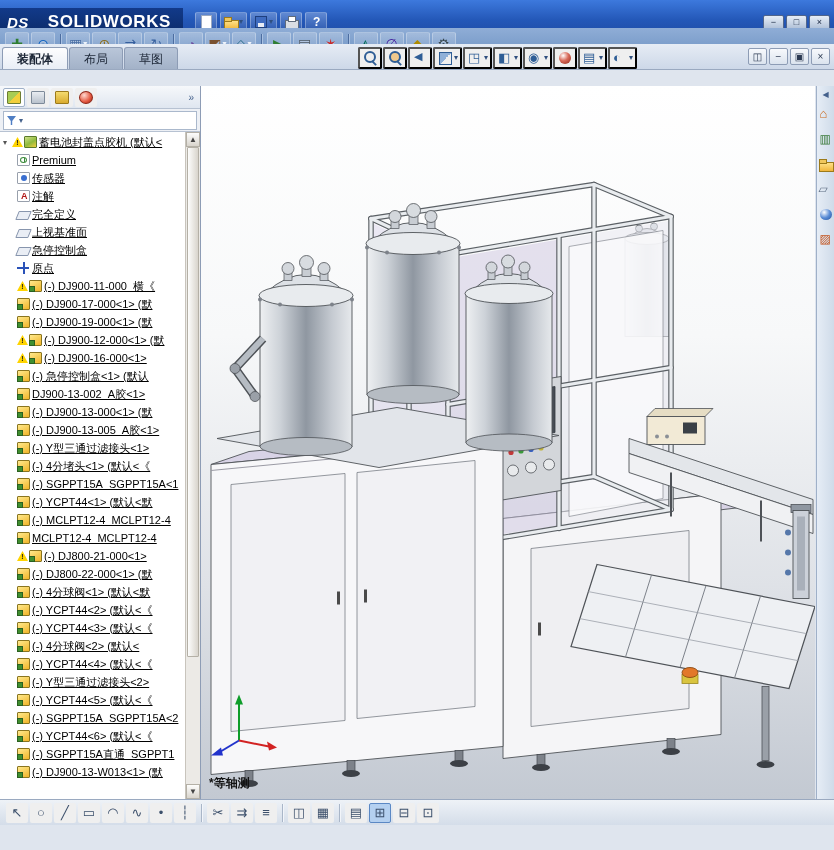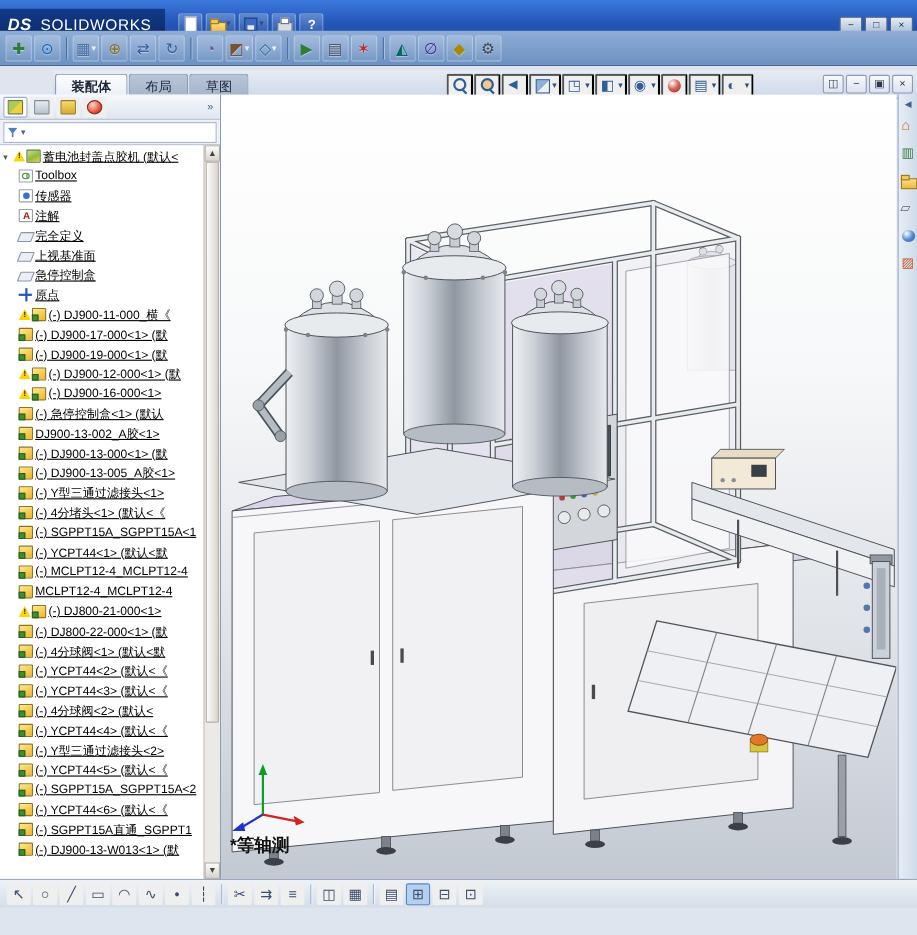--- a/index.html
+++ b/index.html
@@ -6,21 +6,21 @@
   html,body { width:834px; height:850px; overflow:hidden; }
   body { font-family:"Liberation Sans","DejaVu Sans",sans-serif; font-size:12px; background:#c8d2e0; }
   .app { position:relative; width:834px; height:850px; overflow:hidden; background:#dfe5ee; }
 
   
   .titlebar { position:absolute; top:0; left:0; right:0; height:44px;
     background:linear-gradient(180deg,#3d79dd,#2458b8 45%,#1c479c); display:flex; align-items:center; }
   .logo { height:28px; display:flex; align-items:center; padding:0 12px 0 7px;
     background:linear-gradient(180deg,#123a8a,#0b2a66); }
   .logo-ds { color:#fff; font-weight:bold; font-style:italic; font-size:15px; letter-spacing:.5px; }
-  .logo-sw { color:#fff; font-weight:normal; font-size:14px; letter-spacing:.6px; margin-left:8px; }
+  .logo-sw { color:#fff; font-weight:bold; font-size:17px; letter-spacing:.6px; margin-left:19px; }
   .menubar { display:flex; margin-left:4px; }
   .mitem { color:#fff; line-height:28px; padding:0 8px; cursor:default; }
   .quickbar { display:flex; align-items:center; gap:3px; margin-left:12px; }
   .qbtn { display:flex; align-items:center; height:21px; padding:0 3px; border:1px solid rgba(255,255,255,.3);
     border-radius:2px; background:linear-gradient(180deg,rgba(255,255,255,.25),rgba(255,255,255,.05)); }
   .spacer { flex:1; }
   .winbtns { display:flex; gap:2px; margin-right:4px; }
   .wbtn { width:21px; height:15px; text-align:center; font-size:9px; line-height:13px; color:#16243e;
     background:linear-gradient(180deg,#e6edf7,#aebfd6); border:1px solid #51658a; border-radius:2px; }
 
@@ -41,22 +41,22 @@
   .t2btn { height:24px; min-width:24px; display:flex; align-items:center; justify-content:center; padding:0 2px;
     border:1px solid rgba(255,255,255,.28); border-radius:2px;
     background:linear-gradient(180deg,rgba(255,255,255,.22),rgba(255,255,255,.04)); }
   .t2g { font-size:14px; line-height:1; text-shadow:0 1px 1px rgba(255,255,255,.45); }
   .t2sep { width:1px; height:20px; background:#4c6da0; box-shadow:1px 0 0 #a9c1e2; margin:0 3px; }
   .caret { font-size:8px; color:#2f4f7f; margin-left:1px; line-height:1; }
   .caret::before { content:"▾"; }
   .t2btn .caret { color:#eef3fa; }
 
   
-  .tabrow { position:absolute; top:64px; left:0; right:0; height:26px;
-    background:linear-gradient(180deg,#e6ecf5,#cdd8e8); border-bottom:1px solid #9aa9c0;margin-left:48px; }
+  .tabrow { position:absolute; top:44px; left:0; right:0; height:26px;
+    background:linear-gradient(180deg,#e6ecf5,#cdd8e8); border-bottom:1px solid #9aa9c0; }
   .doctabs { position:absolute; left:2px; bottom:0; display:flex; align-items:flex-end; gap:1px; }
   .dtab { padding:0 14px; height:22px; line-height:22px; border:1px solid #8d9cb5; border-bottom:none;
     border-radius:3px 3px 0 0; background:linear-gradient(180deg,#b9c6d9,#a3b2c8); color:#1c2636; }
   .dtab.active { background:linear-gradient(180deg,#fdfdfe,#e9eef6); font-weight:bold; }
   .headsup { position:absolute; left:358px; top:2px; height:23px; display:flex; align-items:center; gap:1px; }
   .hbtn { height:22px; display:flex; align-items:center; padding:0 2px; border-radius:2px; }
   .hico { width:16px; height:16px; position:relative; display:inline-block; color:#2f5e96; }
   .hico.k-mag::before, .hico.k-maga::before { content:""; position:absolute; left:2px; top:1px; width:8px; height:8px;
     border:2px solid #2f5e96; border-radius:50%; }
   .hico.k-maga::before { background:rgba(240,170,60,.55); }
@@ -124,21 +124,21 @@
   .sarrow { height:15px; text-align:center; font-size:8px; line-height:14px; color:#444;
     background:linear-gradient(#fdfdfc,#d8d4cc); border:1px solid #b4b0a6; }
   .strack { flex:1; position:relative; }
   .sthumb { position:absolute; top:0; left:1px; right:1px; height:80%;
     background:linear-gradient(90deg,#fdfdfc,#d8d4cc); border:1px solid #b4b0a6; border-radius:1px; }
 
   
   .viewport { position:absolute; top:86px; left:201px; width:614px; height:713px; overflow:hidden;
     background:linear-gradient(180deg,#ffffff 0%,#f7f8f9 35%,#dfe2e7 70%,#c3c9d2 100%); }
   .model { position:absolute; inset:0; width:100%; height:100%; }
-  .viewlabel { position:absolute; left:8px; bottom:19px; font-size:16px; font-weight:bold; color:#111; }
+  .viewlabel { position:absolute; left:8px; bottom:7px; font-size:12px; font-weight:bold; color:#111; }
 
   
   .taskpane { position:absolute; top:86px; right:0; width:18px; height:713px;
     background:linear-gradient(90deg,#e6edf6,#cfdbe9); border-left:1px solid #9fb0c8;
     display:flex; flex-direction:column; align-items:center; padding-top:4px; gap:9px; }
   .tpexpand { font-size:8px; color:#44618c; }
   .tpi { width:14px; height:13px; position:relative; display:inline-block; }
   .tpi.k-home::before { content:"⌂"; font-size:13px; color:#c96a1e; position:absolute; left:1px; top:-2px; }
   .tpi.k-lib::before { content:"▥"; font-size:12px; color:#3a7a3a; position:absolute; left:1px; top:-1px; }
   .tpi.k-folder::before { content:""; position:absolute; left:0; top:4px; width:13px; height:8px;
@@ -404,21 +404,21 @@
           <span class="warn"></span>
           <span class="tico k-assembly"></span>
           <span class="tlabel">蓄电池封盖点胶机 (默认&lt;</span>
         </div>
         <div style="display:contents">
           
         
             <div class="trow child">
 
               <span class="tico k-history"></span>
-              <span class="tlabel">Toolbox</span>
+              <span class="tlabel">Premium</span>
             </div>
           
             <div class="trow child">
 
               <span class="tico k-sensor"></span>
               <span class="tlabel">传感器</span>
             </div>
           
             <div class="trow child">
 

